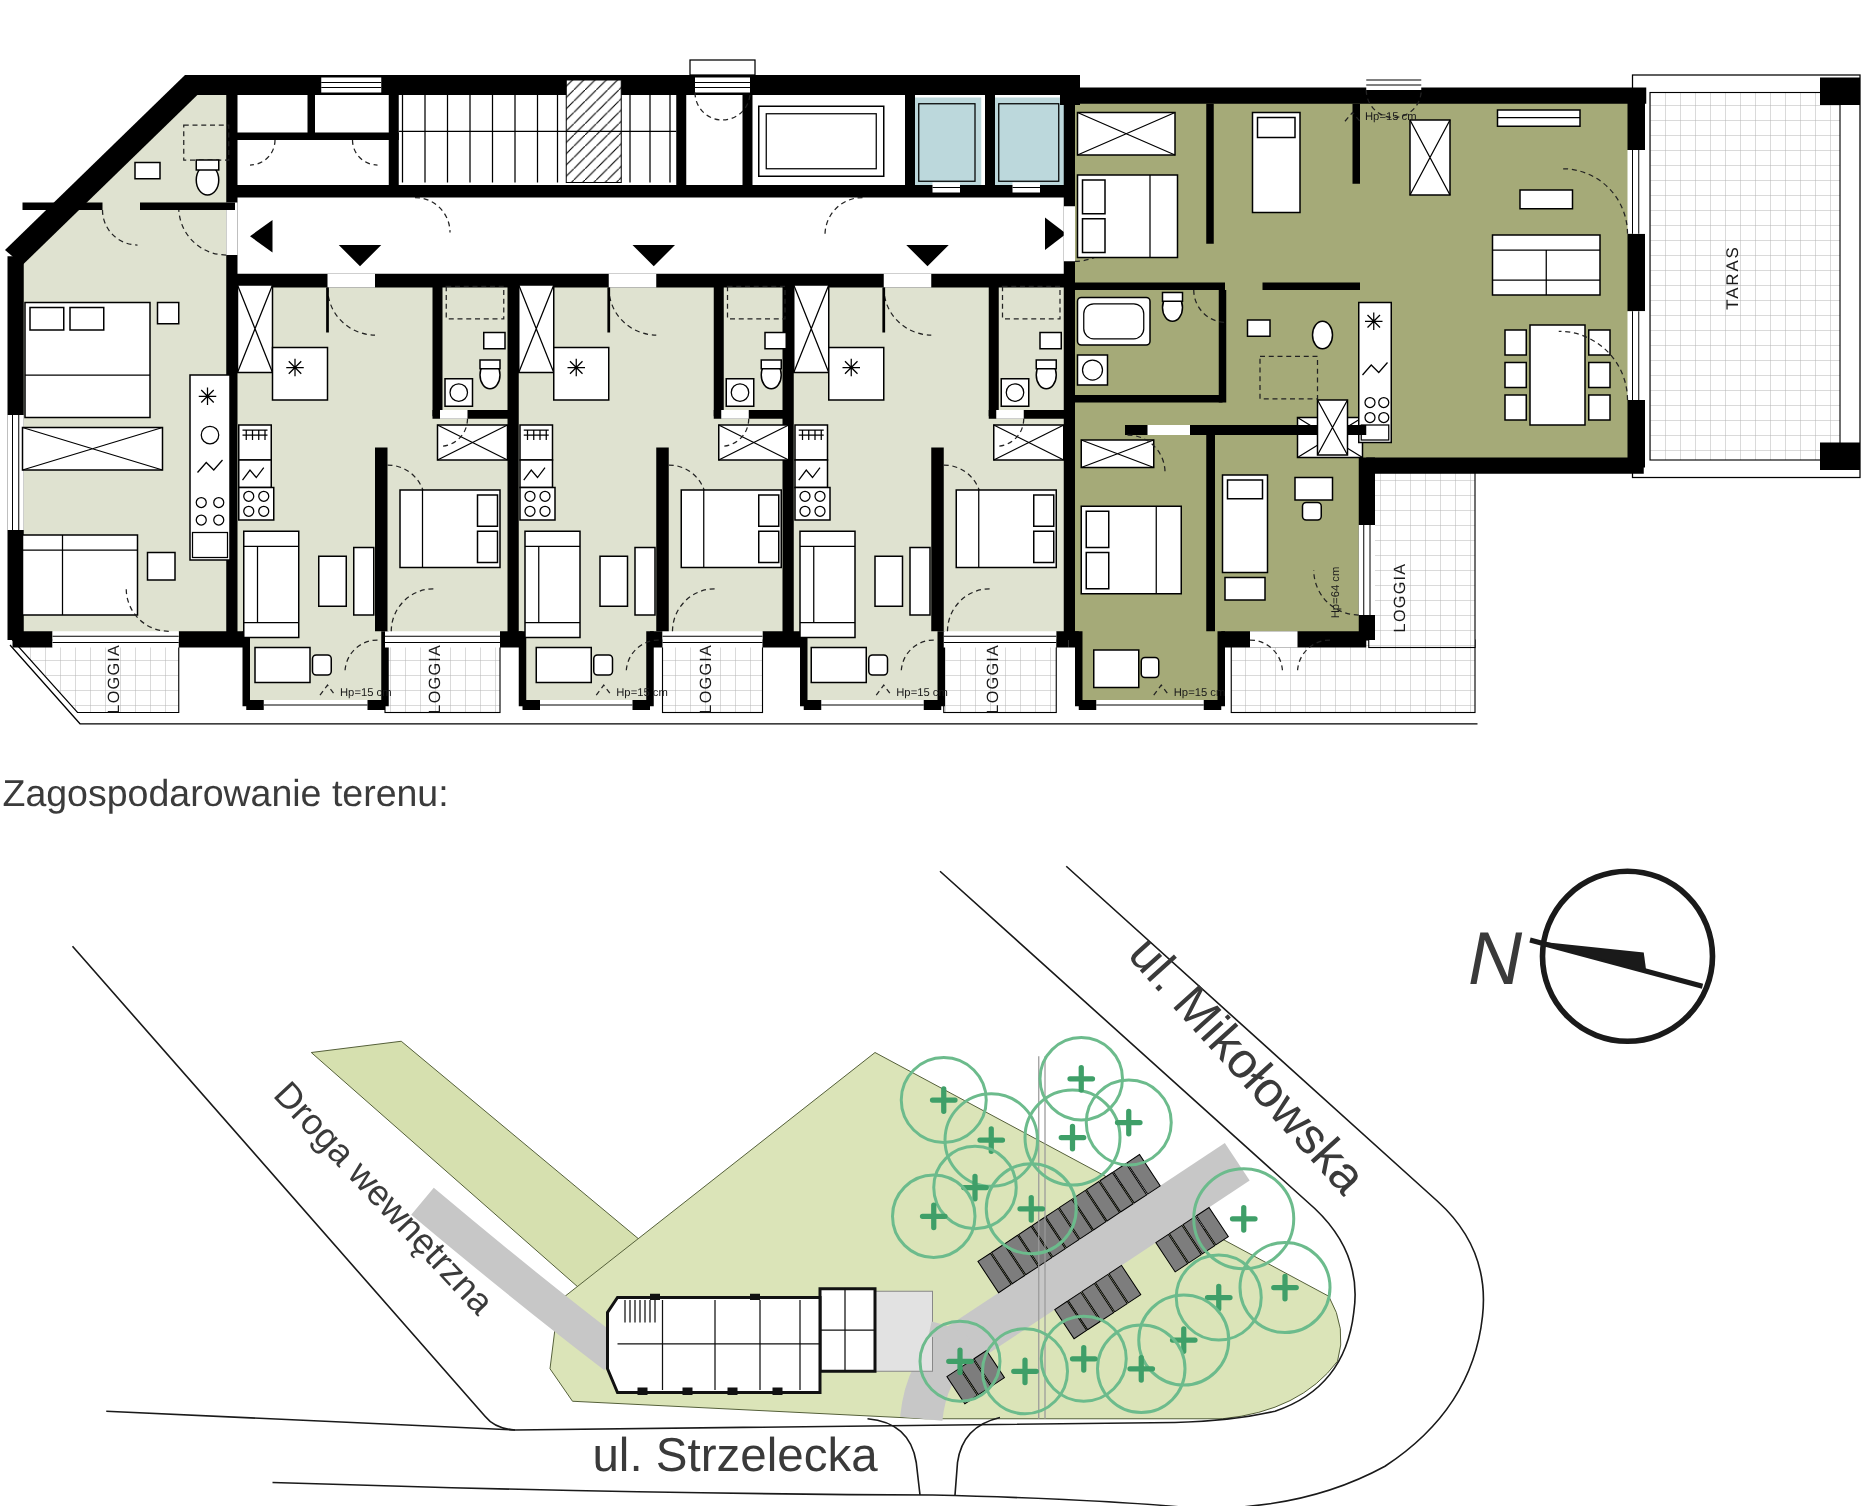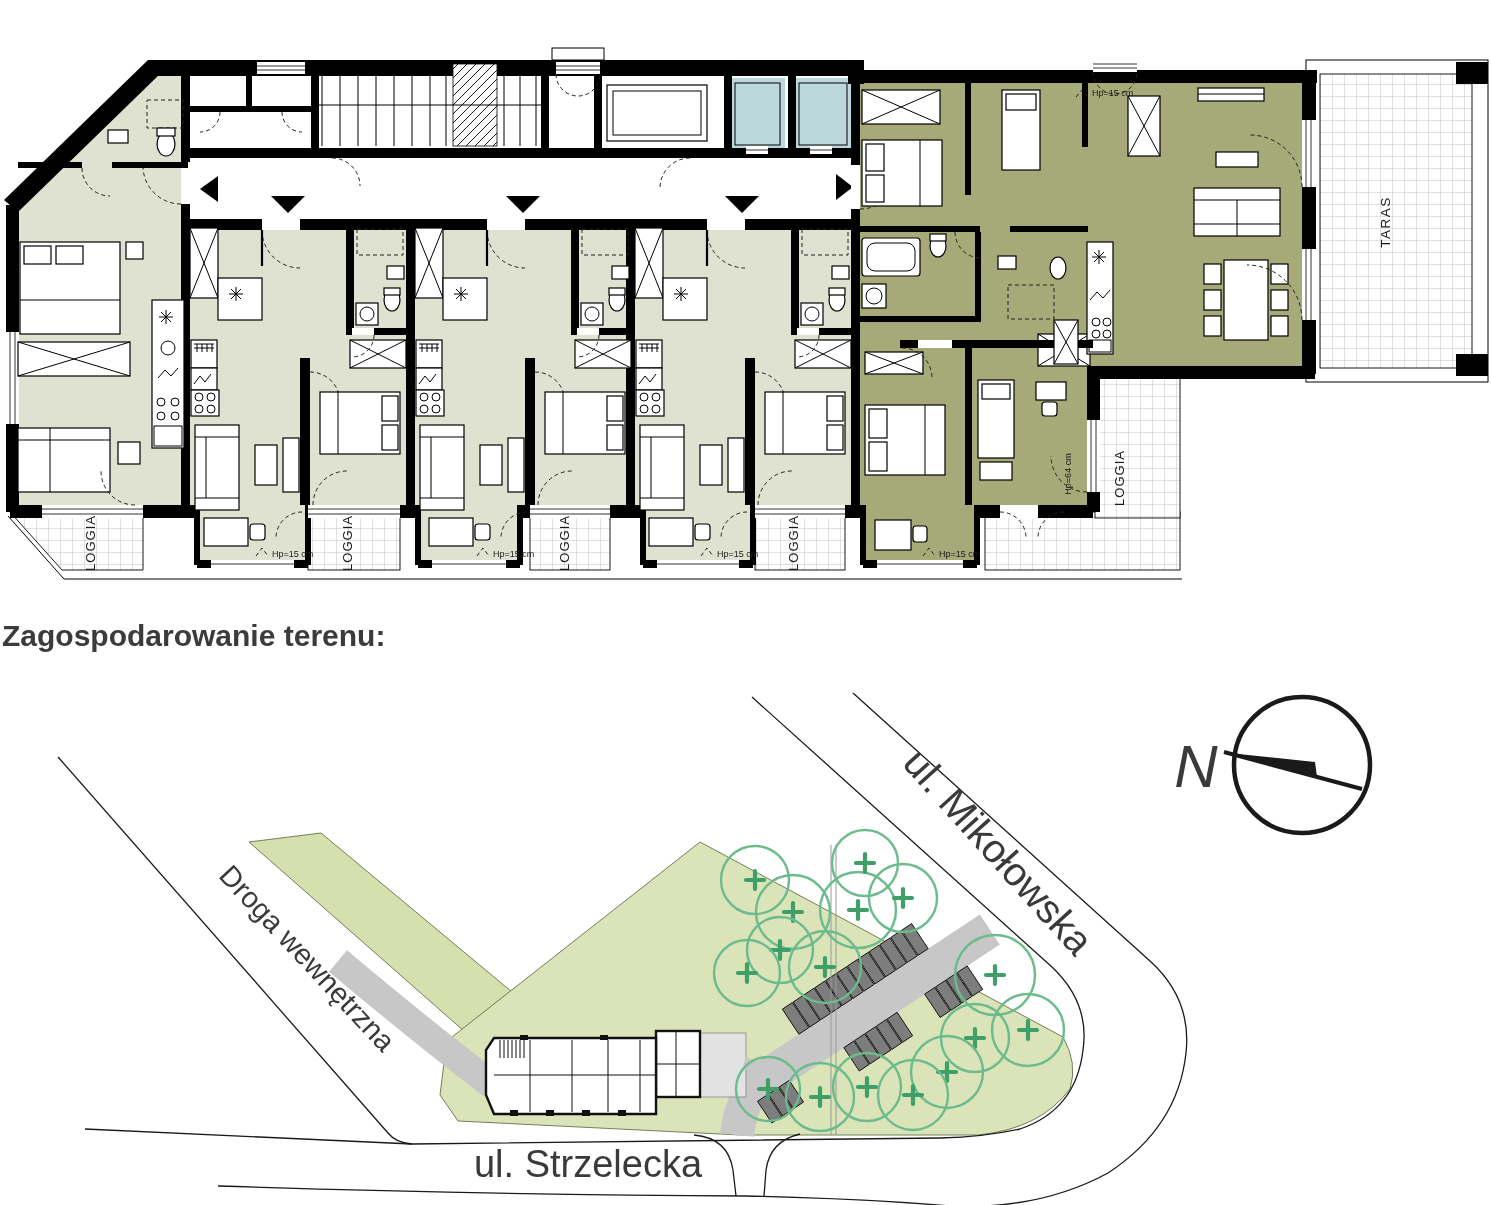--- a/index.html
+++ b/index.html
@@ -1,19 +1,19 @@
 <!DOCTYPE html>
 <html style="--fp-apartment-fill: #dfe2d0; --fp-selected-fill: #a5aa78; --fp-elevator-fill: #bcd8dc; --fp-wall: #000000; --fp-grid-line: #b5b5b5; --sp-site-fill: #dbe4b8; --sp-strip-fill: #d6e0af; --sp-tree-stroke: #6cbb8c; --sp-tree-plus: #3f9f68; --sp-road-fill: #c7c7c7; --sp-parking-fill: #7d7d7d; --sp-plaza-fill: #e2e2e2; --sp-text: #3a3a3a;"><head>
 <meta charset="utf-8">
 <style>
   html,body{margin:0;padding:0;background:#fff;font-family:"Liberation Sans",sans-serif}
   .page{width:1491px;height:1205px;background:#fff;overflow:hidden}
   svg{display:block}
   .heading{margin:14px 0 0 2px;height:51px;font-size:30px;line-height:44px;color:#3b3b3b;
-           font-family:"Liberation Sans",sans-serif;font-weight:700}
+           font-family:"Liberation Sans",sans-serif;font-weight:400}
   
   .apt{fill:var(--fp-apartment-fill,#dfe2d0)}
   .sel{fill:var(--fp-selected-fill,#a5aa78)}
   .elev{fill:var(--fp-elevator-fill,#bcd8dc)}
   .wall{fill:#000;stroke:none}
   .fur{fill:#fff;stroke:#000;stroke-width:1.2}
   .furg{fill:none;stroke:#000;stroke-width:1}
   .dash{fill:none;stroke:#222;stroke-width:1;stroke-dasharray:4 3}
   .win{fill:#fff}
   .winl{stroke:#000;stroke-width:.8}

